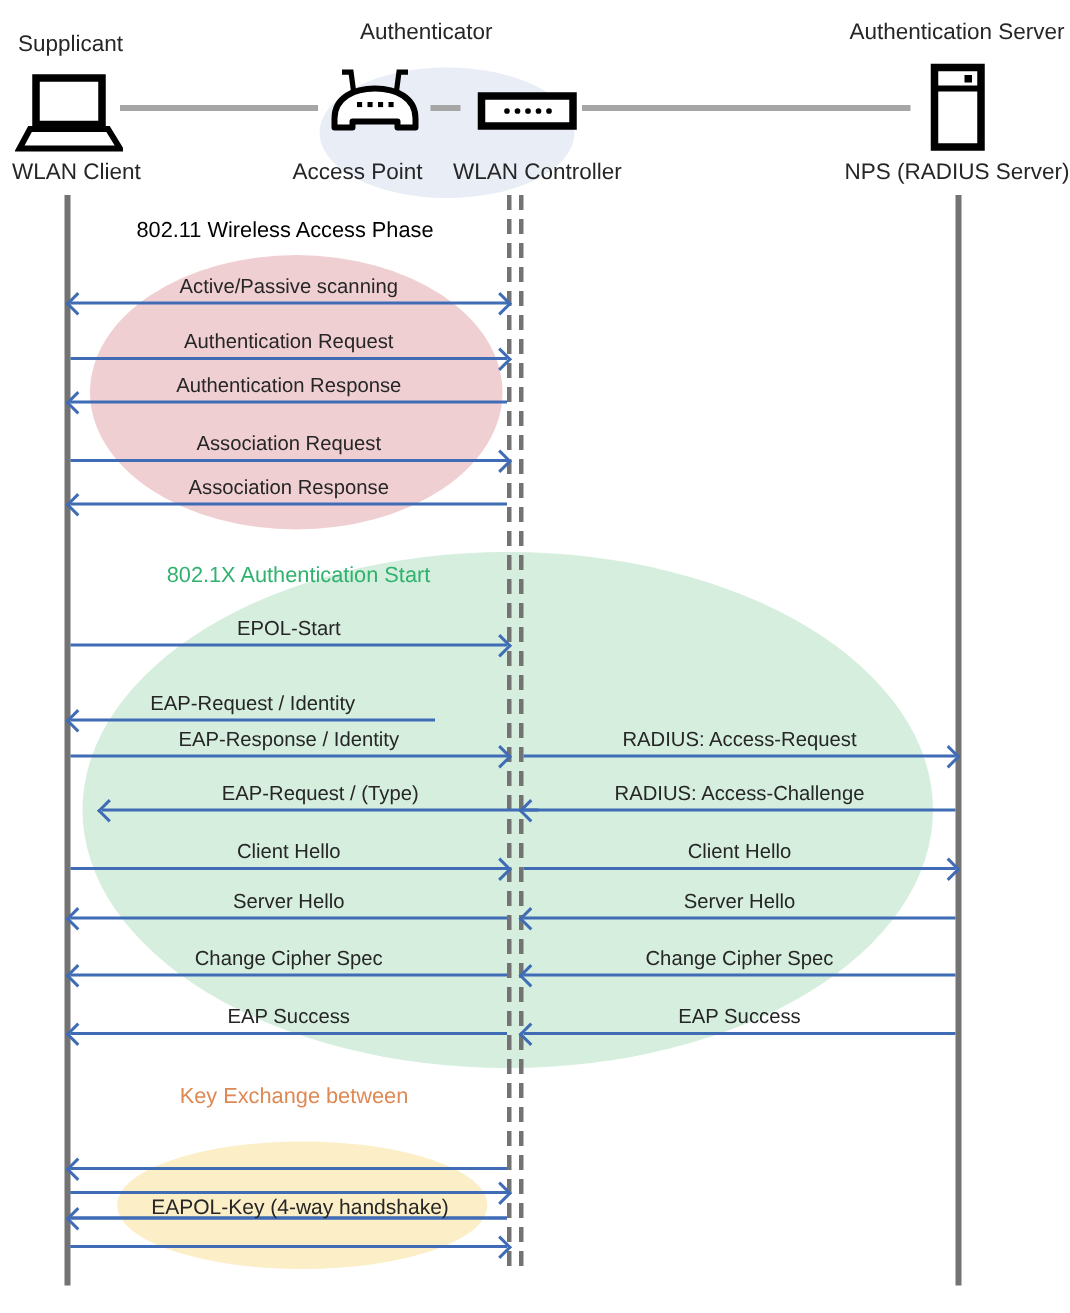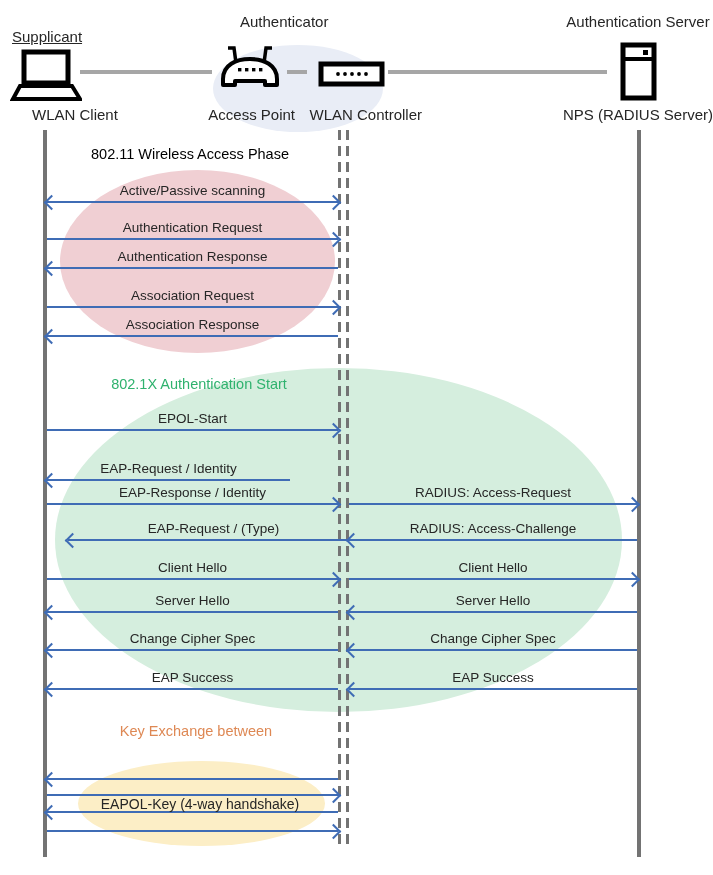--- a/index.html
+++ b/index.html
@@ -3,21 +3,21 @@
 <meta charset="utf-8">
 <style>
   html,body{margin:0;padding:0;background:#fff;}
   #canvas{
     position:relative;width:713px;height:875px;background:#fff;overflow:hidden;
     font-family:"Liberation Sans",sans-serif;color:#2b2b2b;
   }
   .abs{position:absolute;}
   
   .role-label{font-size:15px;color:#262626;white-space:nowrap;z-index:4;}
-  .device-label{font-size:15px;color:#262626;white-space:nowrap;text-align:right;z-index:4;}
+  .device-label{font-size:15px;color:#262626;white-space:nowrap;text-align:left;z-index:4;}
   .connector{height:4px;background:#a6a6a6;z-index:2;}
   .auth-bubble{background:#e9edf6;border-radius:50%;z-index:1;}
   .icon{z-index:3;}
   
   .lifeline{width:4px;background:#737373;z-index:2;}
   .lifeline-dashed{
     width:3px;z-index:2;
     background:repeating-linear-gradient(to bottom,#737373 0px,#737373 10px,transparent 10px,transparent 16px);
   }
   
@@ -33,21 +33,21 @@
   .chev{position:absolute;width:9px;height:9px;top:-4px;}
   .chev-l{left:-1px;border-left:2.5px solid #3f6cb5;border-bottom:2.5px solid #3f6cb5;transform:rotate(45deg);}
   .chev-r{right:-1px;border-right:2.5px solid #3f6cb5;border-top:2.5px solid #3f6cb5;transform:rotate(45deg);}
   .hs-label{font-size:14px;text-align:center;white-space:nowrap;z-index:4;color:#262626;}
 </style>
 </head>
 <body>
 
 <div id="canvas">
 
-  <div class="abs role-label" style="left:12px;top:28px;text-decoration:underline;">Supplicant</div>
+  <div class="abs role-label" style="left:12px;top:21px;">Supplicant</div>
   <div class="abs role-label" style="left:240px;top:13px;width:126px;text-align:left;">Authenticator</div>
   <div class="abs role-label" style="left:564px;top:13px;width:148px;text-align:center;">Authentication Server</div>
 
   <div class="abs auth-bubble" style="left:213px;top:45px;width:170px;height:87px;"></div>
 
   <div class="abs connector" style="left:80px;top:70px;width:132px;"></div>
   <div class="abs connector" style="left:287px;top:70px;width:20px;"></div>
   <div class="abs connector" style="left:388px;top:70px;width:219px;"></div>
 
   <svg class="abs icon" style="left:10px;top:48px;" width="72" height="55" viewBox="0 0 72 55">
@@ -73,21 +73,21 @@
     <circle cx="41" cy="13" r="1.9" fill="#000"></circle>
     <circle cx="48" cy="13" r="1.9" fill="#000"></circle>
   </svg>
 
   <svg class="abs icon" style="left:620px;top:42px;" width="37" height="59" viewBox="0 0 37 59">
     <rect x="3" y="3" width="31" height="53" fill="#fff" stroke="#000" stroke-width="5"></rect>
     <line x1="3" y1="17" x2="34" y2="17" stroke="#000" stroke-width="4"></line>
     <rect x="23" y="8" width="5" height="5" fill="#000"></rect>
   </svg>
 
-  <div class="abs device-label" style="left:8px;top:106px;text-align:left;margin-left:24px;">WLAN Client</div>
+  <div class="abs device-label" style="left:8px;top:106px;text-align:left;">WLAN Client</div>
   <div class="abs device-label" style="left:195px;top:106px;width:100px;">Access Point</div>
   <div class="abs device-label" style="left:302px;top:106px;width:120px;">WLAN Controller</div>
   <div class="abs device-label" style="left:563px;top:106px;width:150px;">NPS (RADIUS Server)</div>
 
   <div class="abs lifeline" style="left:43px;top:130px;height:727px;"></div>
   <div class="abs lifeline-dashed" style="left:338px;top:130px;height:720px;"></div>
   <div class="abs lifeline-dashed" style="left:346px;top:130px;height:720px;"></div>
   <div class="abs lifeline" style="left:637px;top:130px;height:727px;"></div>
 
   <div class="abs ellipse" style="left:60px;top:170px;width:275px;height:183px;background:#f0cfd3;"></div>

